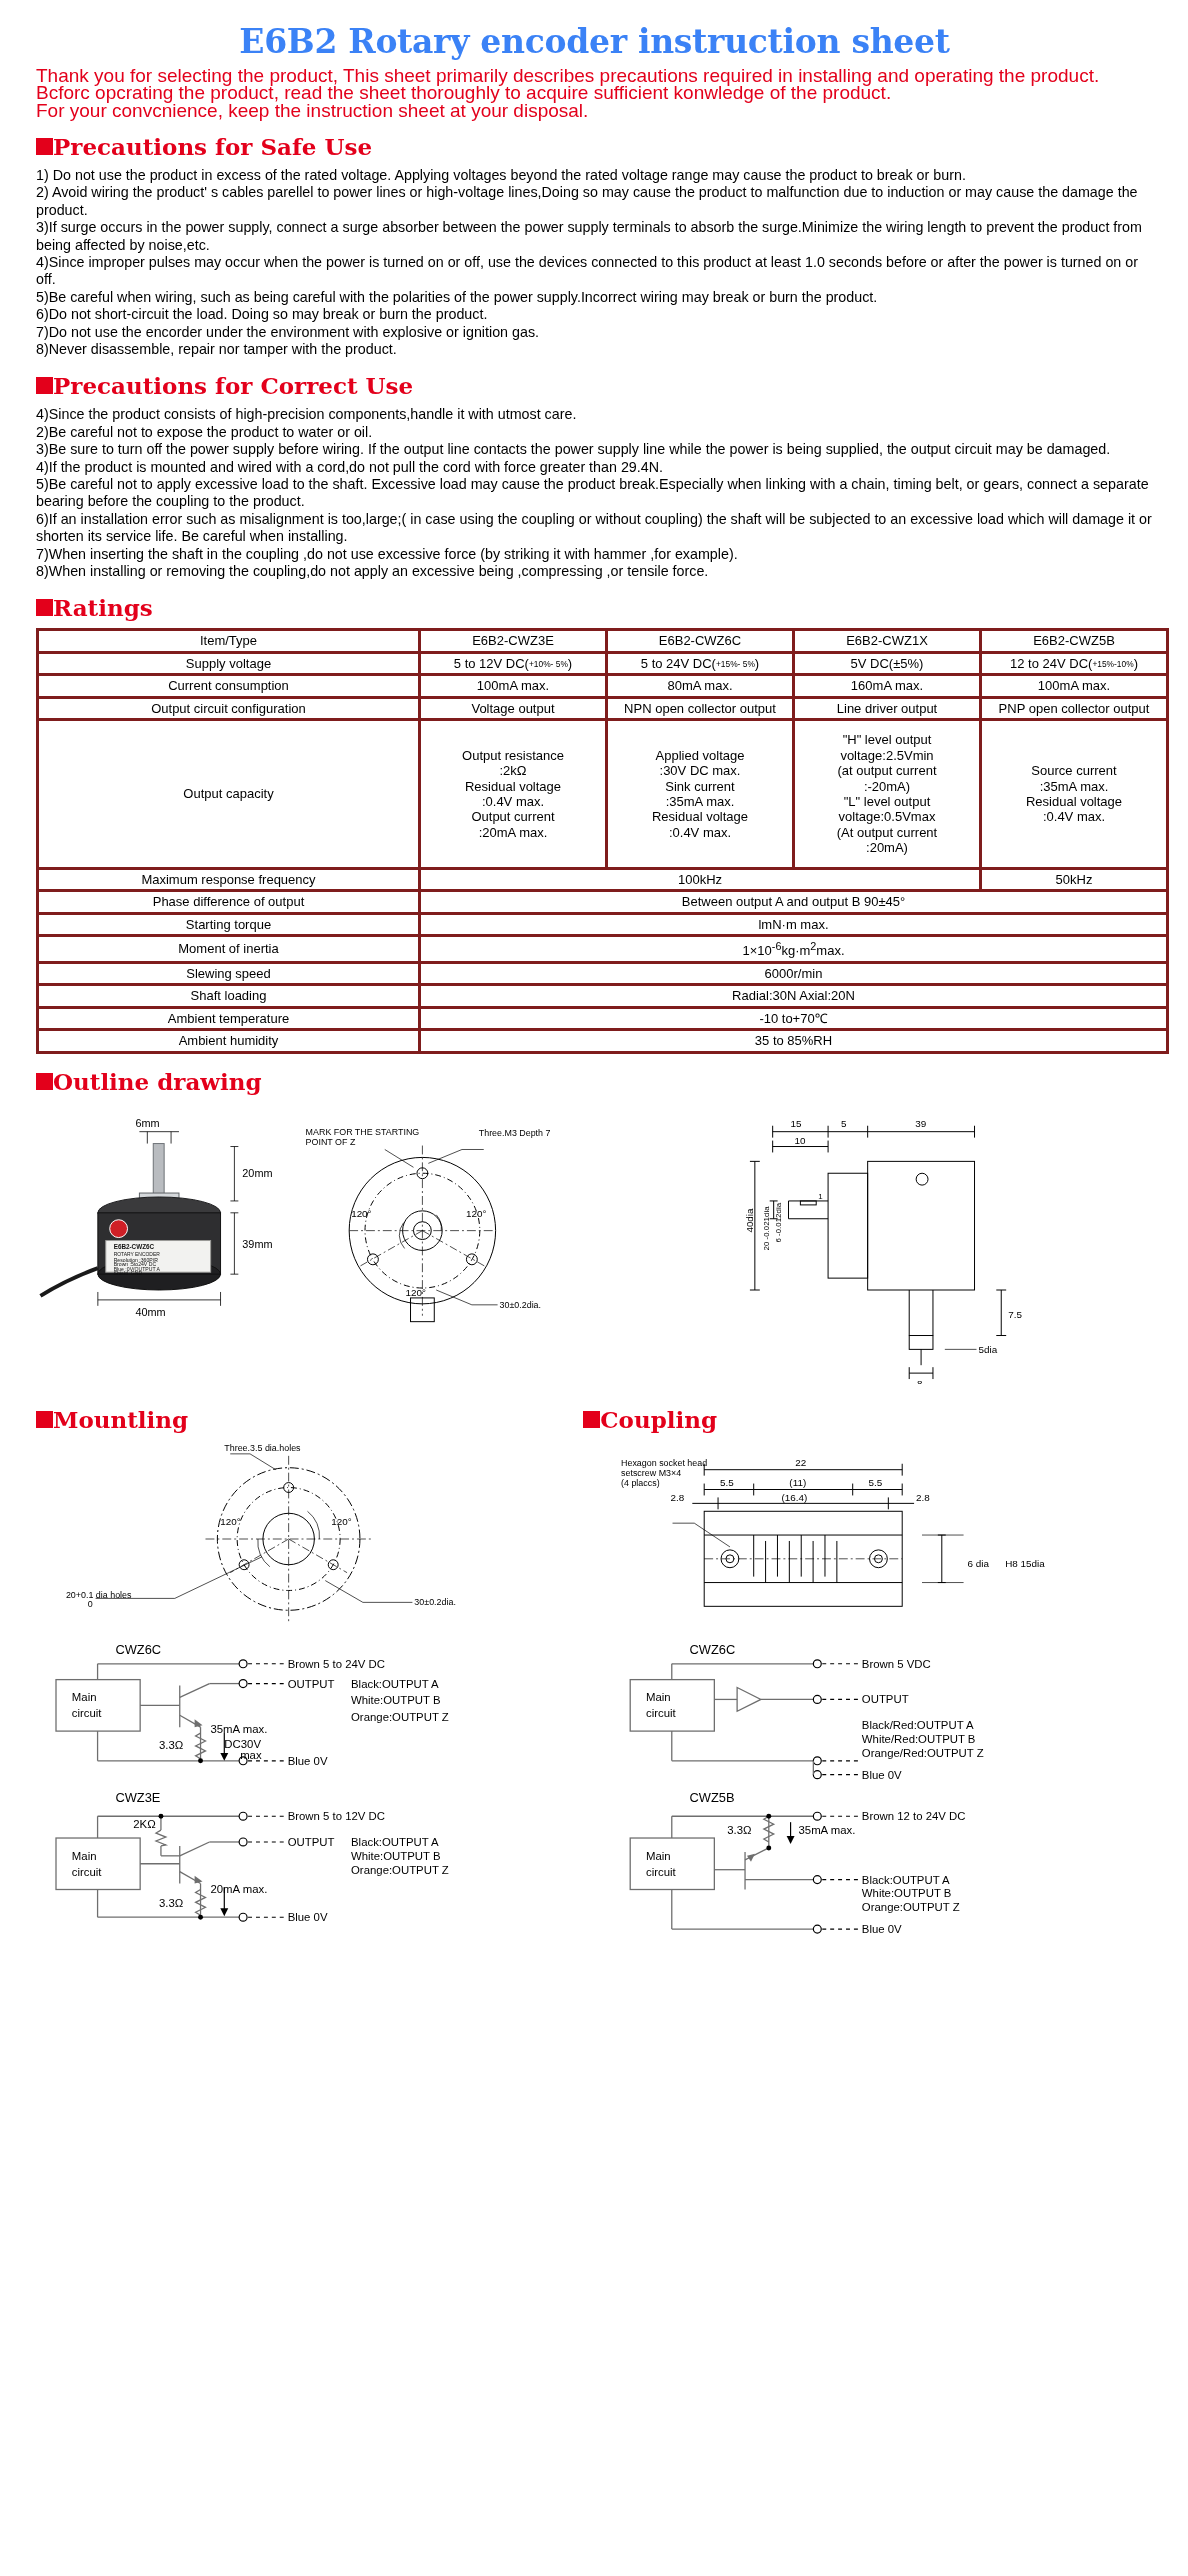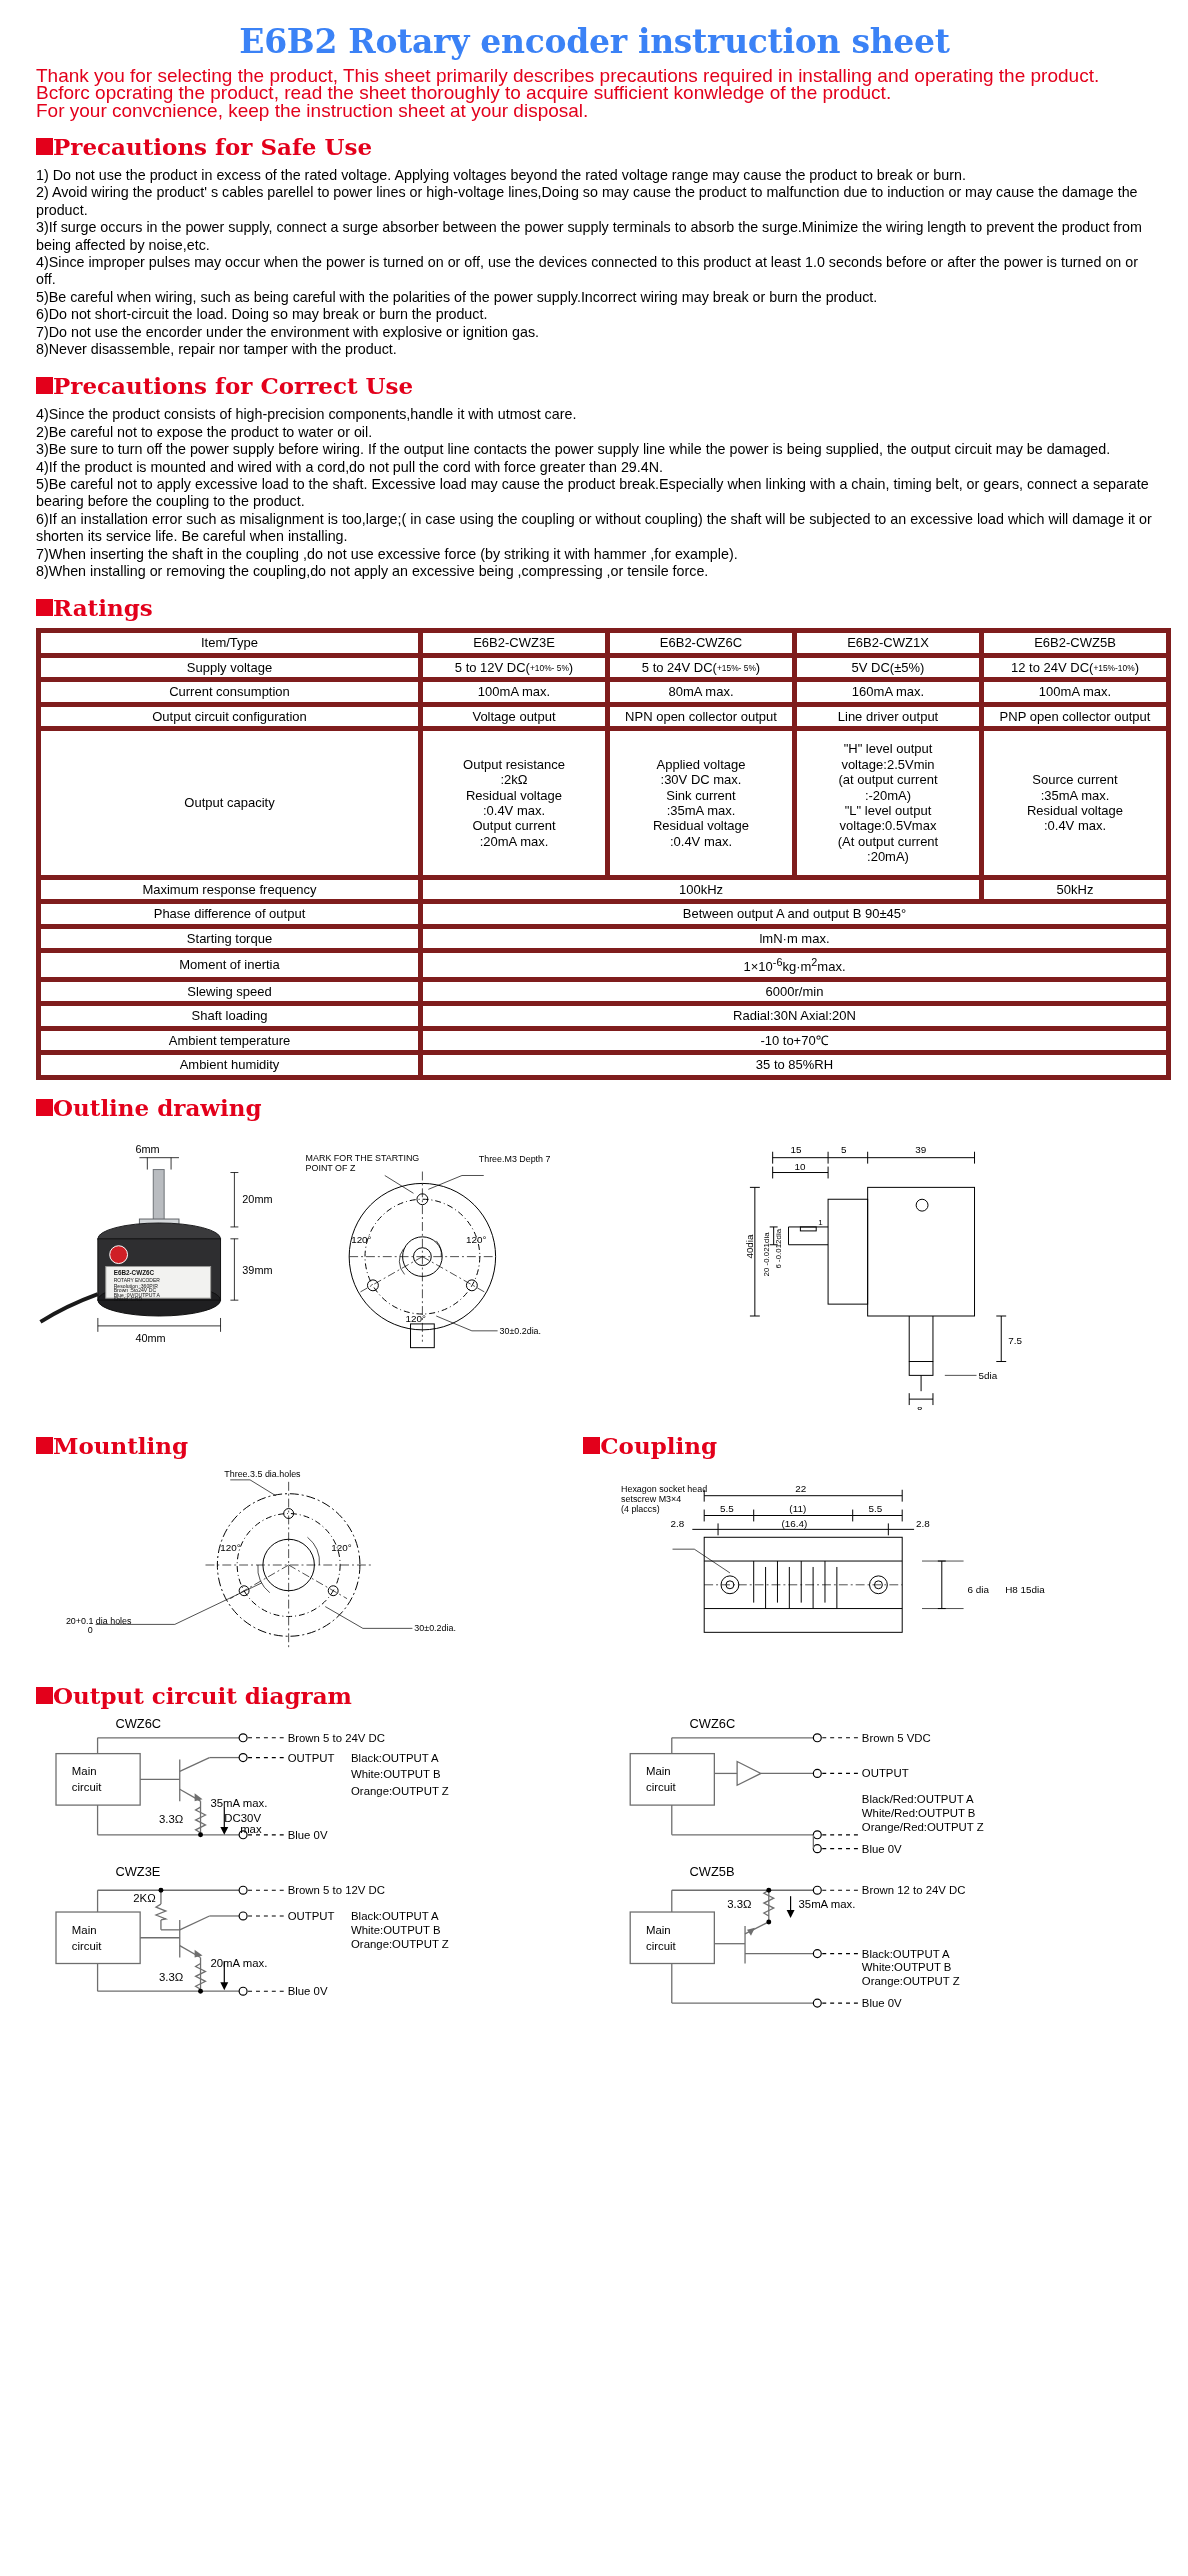--- a/index.html
+++ b/index.html
@@ -52,21 +52,21 @@
 
   
   table.ratings {
     border-collapse:collapse;
     width:1133px;
     margin-left:8px;
     font-size:13px;
     table-layout:fixed;
   }
   table.ratings td {
-    border:5px solid #7f1d1d;
+    border:3px solid #7f1d1d;
     text-align:center;
     vertical-align:middle;
     padding:2px 3px;
     line-height:15.4px;
   }
   .col-item { width:382px; }
   .col-v    { width:187px; }
   .frac { display:inline-flex; flex-direction:row; font-size:8.4px; line-height:8.4px; vertical-align:middle; text-align:left; }
   .multi { white-space:pre-line; }
 
@@ -490,24 +490,20 @@
             <text x="198" y="62" font-size="10">(16.4)</text>
             <text x="334" y="62" font-size="10">2.8</text>
             <text x="386" y="128" font-size="10">6 dia</text>
             <text x="424" y="128" font-size="10">H8 15dia</text>
           </g>
         </svg>
       </div>
     </div>
   </div>
 
-  <div class="sec-head">
-    <span class="sq"></span>
-    <span>Output circuit diagram</span>
-  </div>
 
   <div class="figwrap">
   <svg width="1129" height="297" viewBox="0 0 1140 300">
 
     <g>
       <text x="80" y="12" font-size="13">CWZ6C</text>
       <g fill="none" stroke="#6e6e6e" stroke-width="1.3">
         <rect x="20" y="38" width="85" height="52"></rect>
         <line x1="62" y1="38" x2="62" y2="22"></line>
         <line x1="62" y1="22" x2="205" y2="22"></line>

